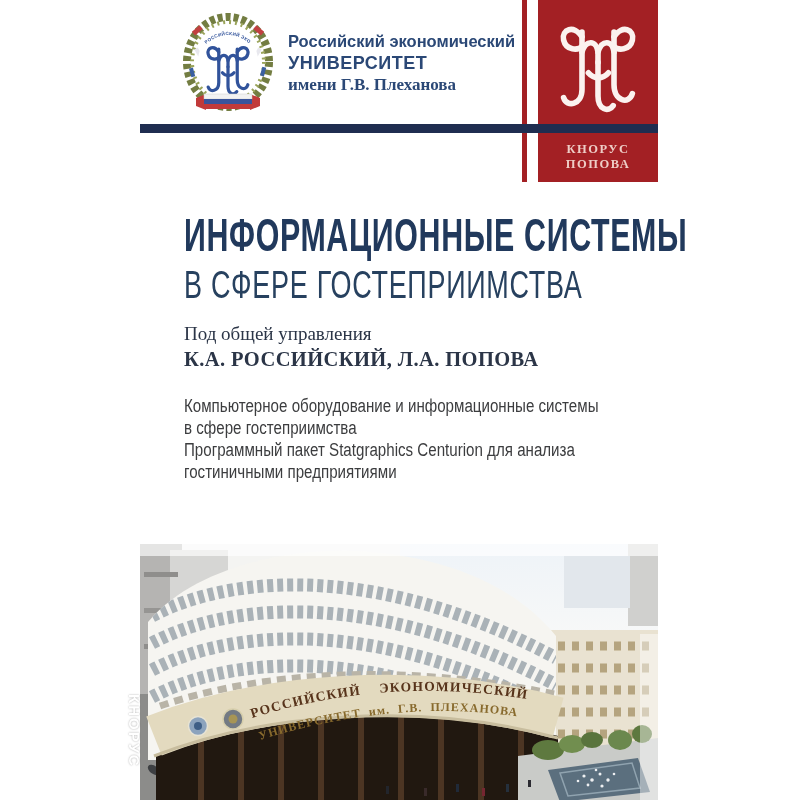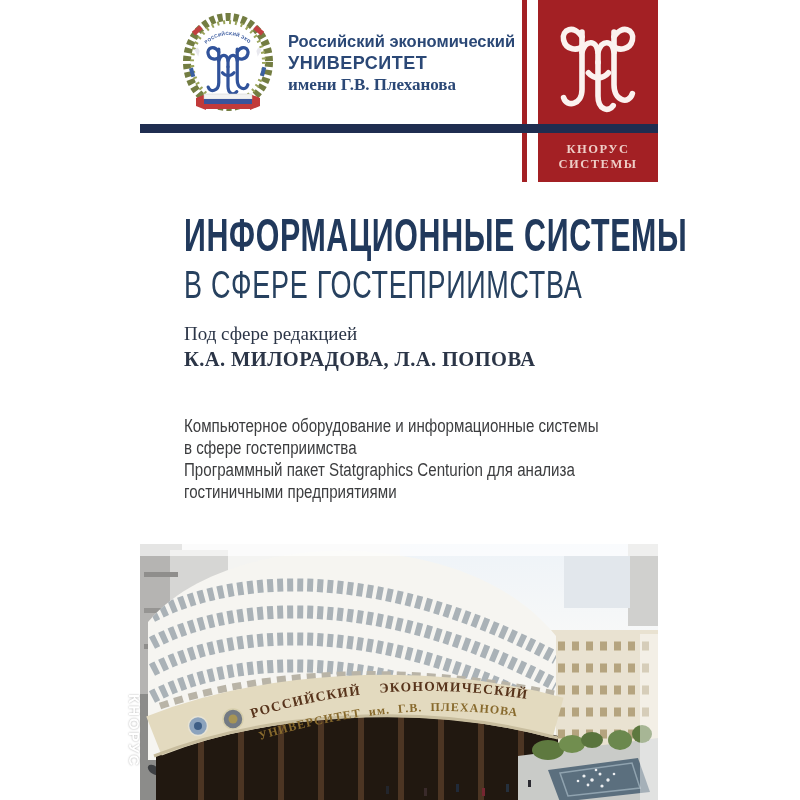--- a/index.html
+++ b/index.html
@@ -28,21 +28,21 @@
             font-size:46px;font-weight:bold;letter-spacing:1px;color:#21395c;line-height:46px;}
   .title-l2{display:block;margin-top:8px;}
   .title-l2 span{display:inline-block;transform:scaleX(.71);transform-origin:left top;
             font-size:38px;font-weight:normal;letter-spacing:1px;color:#27415f;line-height:38px;}
 
   .editors{position:absolute;left:184px;top:322px;font-family:"Liberation Serif",serif;color:#2b3547;}
   .editors .ed-label{font-size:19px;line-height:24px;}
   .editors .ed-names{font-size:20.5px;line-height:26px;font-weight:bold;letter-spacing:.4px;}
 
   
-  .topics{position:absolute;left:184px;top:415px;color:#3c3d3f;}
+  .topics{position:absolute;left:184px;top:395px;color:#3c3d3f;}
   .topics .t-line{display:block;white-space:nowrap;}
   .topics .t-line span{display:inline-block;transform:scaleX(.84);transform-origin:left top;
             font-size:18px;line-height:22px;font-weight:normal;}
 
   
   .photo{position:absolute;left:140px;top:544px;width:518px;height:256px;overflow:hidden;}
   .photo svg{display:block;filter:blur(.4px) saturate(.92);}
   .publisher-vert{position:absolute;left:143px;top:694px;z-index:3;color:#ffffff;
             font-weight:bold;font-size:15px;letter-spacing:2px;white-space:nowrap;
             transform:rotate(90deg);transform-origin:0 0;text-shadow:0 0 2px rgba(0,0,0,.35);}
@@ -68,21 +68,21 @@
 
 <div class="canvas">
 
   <div class="thin-red-line"></div>
   <div class="red-block">
     <svg class="mono-wrap" width="86" height="104" viewBox="0 0 100 130">
       <use href="#reu-mono" xlink:href="#reu-mono"></use>
     </svg>
     <div class="badge-text">
       <div>КНОРУС</div>
-      <div>СИСТЕМЫ</div>
+      <div>ПОПОВА</div>
     </div>
   </div>
 
   <div class="navy-stripe"></div>
 
   <svg class="emblem" width="96" height="104" viewBox="0 0 96 104">
     <ellipse cx="48" cy="52" rx="41" ry="45" fill="none" stroke="#737d42" stroke-width="8" stroke-dasharray="5 3"></ellipse>
     <ellipse cx="48" cy="52" rx="36" ry="40" fill="none" stroke="#9aa45a" stroke-width="4" stroke-dasharray="2 4"></ellipse>
     <g>
       <rect x="12" y="18" width="10" height="5" fill="#c24040" transform="rotate(-40 17 20)"></rect>
@@ -114,22 +114,22 @@
     <div class="uh2">УНИВЕРСИТЕТ</div>
     <div class="uh3">имени Г.В. Плеханова</div>
   </div>
 
   <div class="title-block">
     <span class="title-l1">ИНФОРМАЦИОННЫЕ СИСТЕМЫ</span>
     <span class="title-l2"><span>В СФЕРЕ ГОСТЕПРИИМСТВА</span></span>
   </div>
 
   <div class="editors">
-    <div class="ed-label">Под сфере редакцией</div>
-    <div class="ed-names">К.А. МИЛОРАДОВА, Л.А. ПОПОВА</div>
+    <div class="ed-label">Под общей управления</div>
+    <div class="ed-names">К.А. РОССИЙСКИЙ, Л.А. ПОПОВА</div>
   </div>
 
   <div class="topics">
     <span class="t-line"><span>Компьютерное оборудование и информационные системы</span></span>
     <span class="t-line"><span>в сфере гостеприимства</span></span>
     <span class="t-line"><span>Программный пакет Statgraphics Centurion для анализа</span></span>
     <span class="t-line"><span>гостиничными предприятиями</span></span>
   </div>
 
   <div class="photo">

